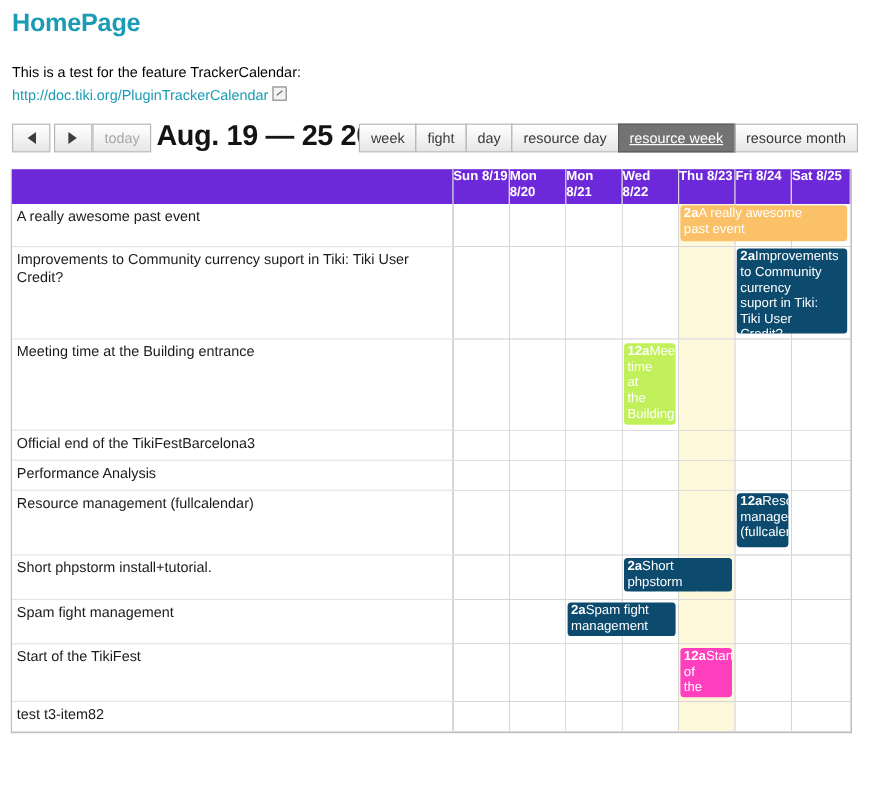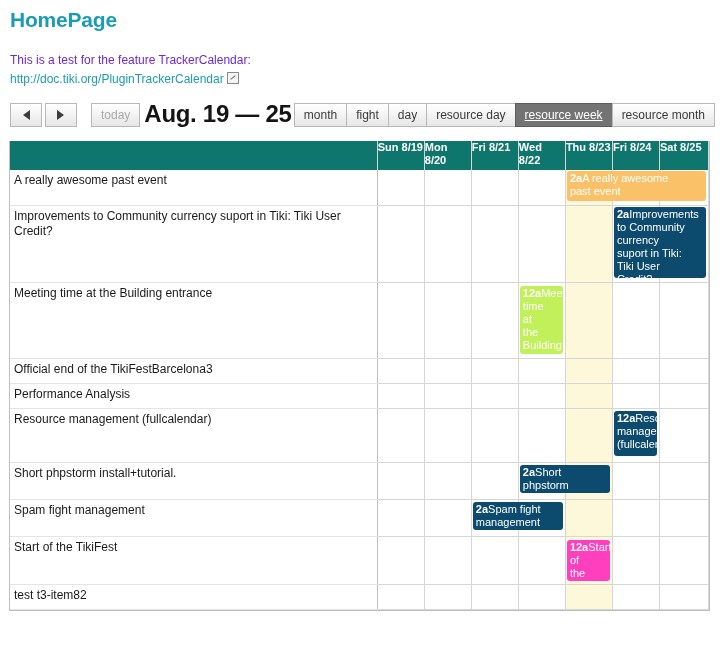--- a/index.html
+++ b/index.html
@@ -22,21 +22,21 @@
     color: #1a9cb4;
     font-size: 21px;
     font-weight: bold;
     line-height: 1;
     margin: 9px 0 0 10px;
     letter-spacing: -0.2px;
   }
   .intro {
     margin: 22px 0 0 10px;
     font-size: 12px;
-    color: #6d28d9;
+    color: #000000;
     line-height: 16px;
   }
   .intro-link-row {
     margin: 3px 0 0 10px;
     line-height: 15px;
   }
   a.doc-link {
     color: #1a9cb4;
     text-decoration: none;
     font-size: 12px;
@@ -98,21 +98,20 @@
     height: 0;
     border-top: 5px solid transparent;
     border-bottom: 5px solid transparent;
     margin-top: -5px;
   }
   .arrow-prev { border-right: 7px solid #3c3c3c; margin-left: -3px; }
   .arrow-next { border-left: 7px solid #3c3c3c; margin-left: -4px; }
   .btn-prev { margin-right: 3px; }
   .btn-today {
     color: #a9a9a9;
-    margin-left: 14px;
     cursor: default;
   }
   .fc-title {
     display: inline-block;
     vertical-align: top;
     font-size: 24px;
     font-weight: bold;
     line-height: 24px;
     color: #141414;
     margin: -1px 0 0 4px;
@@ -146,21 +145,21 @@
   table.cal {
     border-collapse: collapse;
     table-layout: fixed;
     width: 699px;
   }
   table.cal th, table.cal td {
     padding: 0;
     margin: 0;
   }
   thead th {
-    background: #0f766e;
+    background: #6d28d9;
     color: #ffffff;
     font-size: 11px;
     font-weight: bold;
     text-align: left;
     vertical-align: top;
     border-right: 1px solid #d6d6d6;
     border-left: 1px solid #d6d6d6;
     padding: 4px 0 4px 4px;
     height: 29px;
     box-sizing: border-box;
@@ -223,41 +222,41 @@
   <a class="doc-link" href="#">http://doc.tiki.org/PluginTrackerCalendar</a><span class="ext-icon"></span>
 </div>
 
 <div class="toolbar">
   <button class="btn btn-arrow btn-prev">
     <span class="arrow-glyph arrow-prev"></span>
   </button><button class="btn btn-arrow btn-next">
     <span class="arrow-glyph arrow-next"></span>
   </button><button class="btn btn-today">today</button><span class="fc-title">Aug. 19 — 25 2012</span>
 
-  <div class="view-group" id="view-group"><button class="btn">month</button><button class="btn">fight</button><button class="btn">day</button><button class="btn">resource day</button><button class="btn active">resource week</button><button class="btn">resource month</button></div>
+  <div class="view-group" id="view-group"><button class="btn">week</button><button class="btn">fight</button><button class="btn">day</button><button class="btn">resource day</button><button class="btn active">resource week</button><button class="btn">resource month</button></div>
 </div>
 
 <div class="calendar">
   <table class="cal">
     <colgroup id="cal-cols">
         <col style="width: 367px;">
         <col style="width: 47px;">
         <col style="width: 47px;">
         <col style="width: 47px;">
         <col style="width: 47px;">
         <col style="width: 47px;">
         <col style="width: 47px;">
         <col style="width: 49px;">
       </colgroup>
     <thead>
       <tr id="head-row">
           <th class="resource-head"></th>
           <th>Sun 8/19</th>
           <th>Mon 8/20</th>
-          <th>Fri 8/21</th>
+          <th>Mon 8/21</th>
           <th>Wed 8/22</th>
           <th>Thu 8/23</th>
           <th>Fri 8/24</th>
           <th>Sat 8/25</th>
         </tr>
     </thead>
     <tbody id="cal-body">
         <tr class="rowline" style="height: 32px;">
           <td class="res-label" style="height: 32px;">A really awesome past event</td>
           <td class="day-cell"></td>

